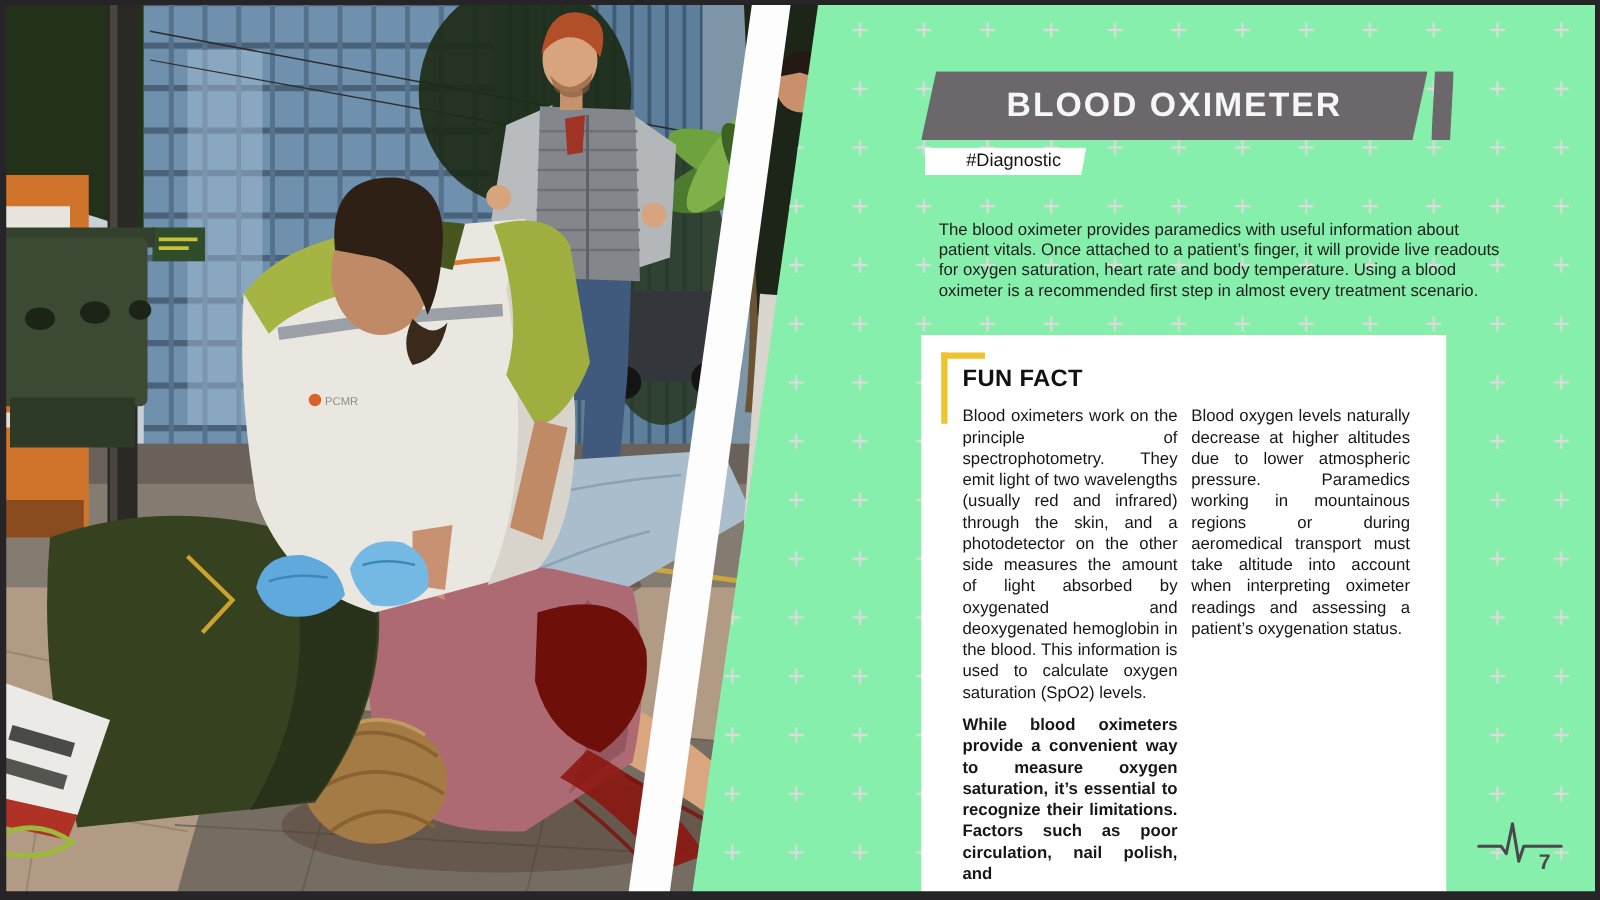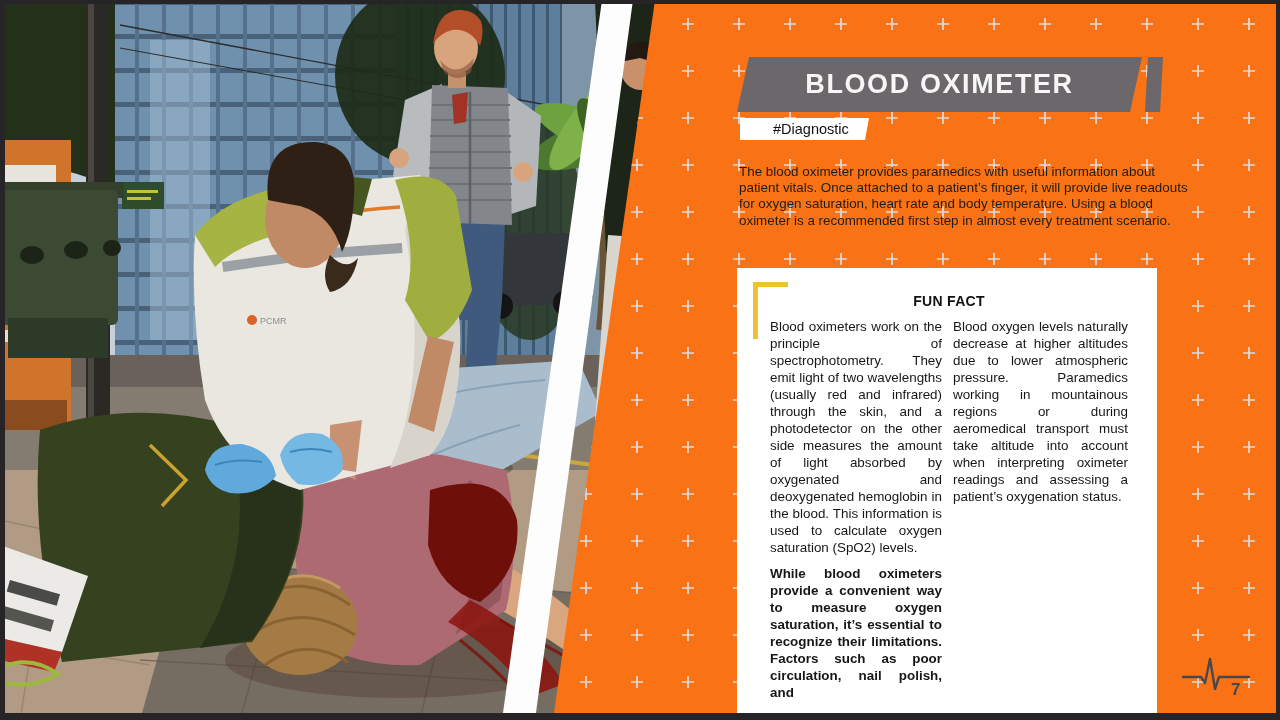--- a/index.html
+++ b/index.html
@@ -3,43 +3,43 @@
 <meta charset="utf-8">
 <style>
   html,body{margin:0;padding:0;background:#111;}
   .stage{position:relative;width:1280px;height:720px;overflow:hidden;background:#272528;
          font-family:"Liberation Sans",sans-serif;}
   .photo{position:absolute;left:0;top:0;width:660px;height:720px;display:block;}
   
   .divider-band{position:absolute;left:0;top:0;width:1280px;height:720px;background:#fdfdfd;
     clip-path:polygon(602px 0,633px 0,535px 720px,502px 720px);pointer-events:none;}
   
-  .panel{position:absolute;inset:0;background:#f97316;
+  .panel{position:absolute;inset:0;background:#86efac;
     clip-path:polygon(655px 0,1280px 0,1280px 720px,553px 720px);}
   .plus-pattern{position:absolute;inset:0;width:100%;height:100%;display:block;}
   
   .banner{position:absolute;left:737px;top:57px;width:405px;height:55px;background:#6b676a;
     clip-path:polygon(12px 0,100% 0,calc(100% - 12px) 100%,0 100%);}
   .banner-text{display:block;width:100%;text-align:center;line-height:55px;font-size:27px;
     font-weight:700;letter-spacing:1.6px;color:#f7f6f7;}
   .banner-stripe{position:absolute;left:1145px;top:57px;width:18px;height:55px;background:#6b676a;
     clip-path:polygon(3px 0,100% 0,calc(100% - 3px) 100%,0 100%);}
   
   .tag{position:absolute;left:740px;top:118px;width:105px;height:22px;background:#ffffff;
     clip-path:polygon(0 0,100% 0,calc(100% - 4px) 100%,0 100%);padding-left:24px;}
   .tag span{display:block;padding-left:9px;line-height:22px;font-size:14.5px;color:#121212;}
   
-  .intro{position:absolute;left:735px;top:160px;width:452px;margin:4px;font-size:13.4px;
+  .intro{position:absolute;left:735px;top:160px;width:452px;margin:16px;font-size:13.4px;
     line-height:16.2px;color:#1d1d1d;}
   
   .funfact{position:absolute;left:737px;top:268px;width:420px;box-sizing:border-box;
     background:#ffffff;padding:25px 29px 26px 33px;}
   .bracket-v{position:absolute;left:16px;top:14px;width:5px;height:57px;background:#edc42f;}
   .bracket-h{position:absolute;left:16px;top:14px;width:35px;height:5px;background:#edc42f;}
-  .funfact h2{margin:0 0 9px 0;font-size:14px;font-weight:700;letter-spacing:.3px;color:#111;text-align:center;}
+  .funfact h2{margin:0 0 9px 0;font-size:19px;font-weight:700;letter-spacing:.3px;color:#111;}
   .cols{display:flex;gap:11px;}
   .col{width:172px;font-size:13.4px;line-height:17px;color:#161616;text-align:justify;}
   .col.col2{width:175px;}
   .col p{margin:0;}
   .col p + p{margin-top:9px;font-weight:bold;}
   
   .ekg{position:absolute;left:1172px;top:648px;width:84px;height:56px;display:block;}
   .pagenum{position:absolute;left:1231px;top:680px;font-size:17px;font-weight:700;color:#4b484b;}
   
   .frame{position:absolute;background:#262427;z-index:50;}

